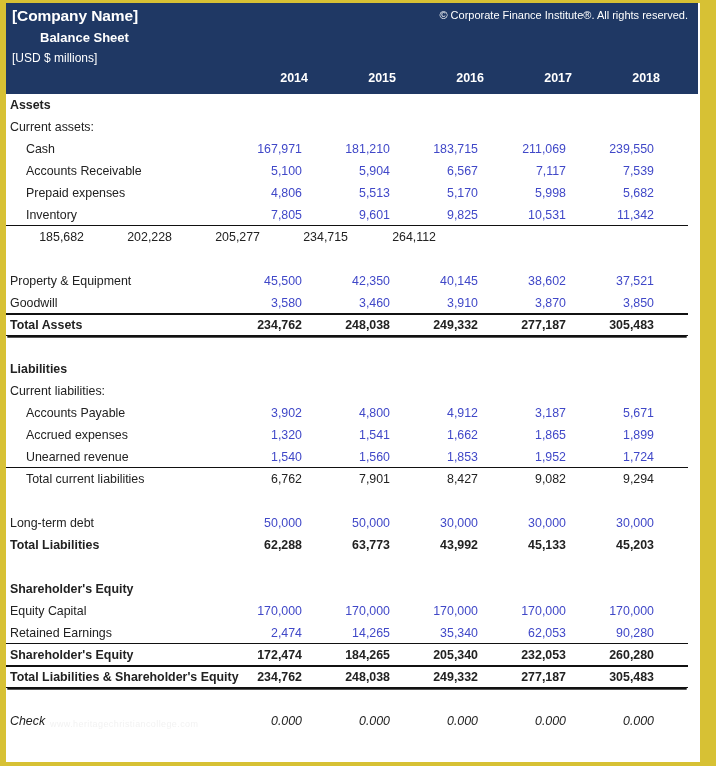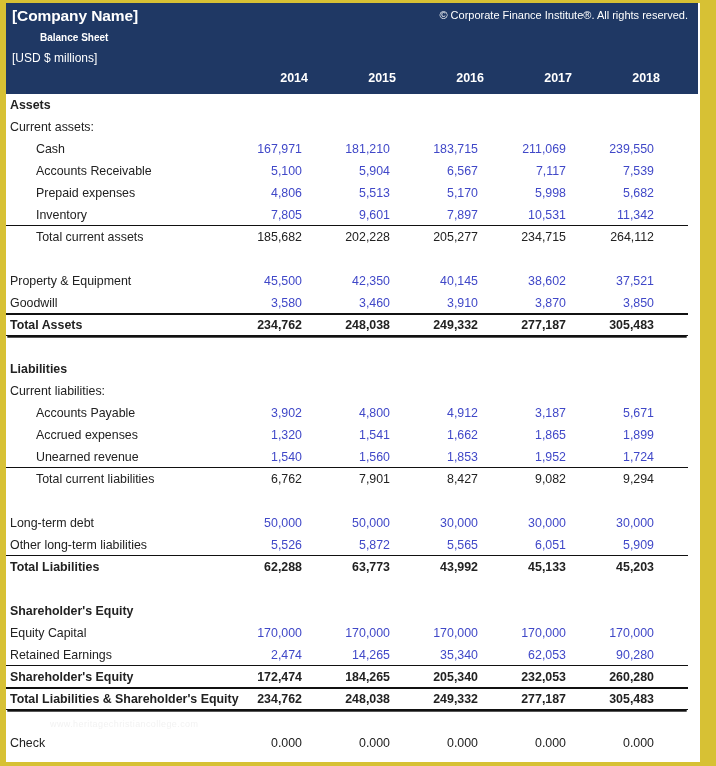--- a/index.html
+++ b/index.html
@@ -47,21 +47,21 @@
     font-weight: bold;
     letter-spacing: -0.1px;
     line-height: 20px;
   }
   #copyright {
     font-size: 11px;
     line-height: 18px;
     white-space: nowrap;
   }
   #report-title {
-    font-size: 10px;
+    font-size: 13px;
     font-weight: bold;
     line-height: 21px;
     margin-top: 1px;
     padding-left: 28px;
   }
   #units-label {
     font-size: 12px;
     line-height: 20px;
     font-weight: normal;
   }
@@ -109,27 +109,27 @@
     flex: 0 0 88px;
     text-align: right;
     font-size: 12.4px;
     padding-right: 10px;
     color: #222222;
     white-space: nowrap;
   }
 
   
   .indent-0 .label { }
-  .indent-1 .label { padding-left: 30px; }
+  .indent-1 .label { padding-left: 20px; }
 
   
   .section-head .label { font-weight: bold; }
   .input .cell { color: #4048c8; }
   .bold .label, .bold .cell { font-weight: bold; }
-  .italic .label, .italic .cell { }
+  .italic .label, .italic .cell { font-style: italic; }
 
   
   .rule-top { border-top: 1.3px solid #111111; }
   .rule-bottom { border-bottom: 1.3px solid #111111; }
   .rule-double-bottom {
     border-bottom: 1.3px solid #111111;
     box-shadow: 0 3px 0 -1.3px #111111;
   }
   .spacer { height: 22px; width: 682px; }
 
@@ -204,26 +204,25 @@
         <div class="cell">4,806</div>
         <div class="cell">5,513</div>
         <div class="cell">5,170</div>
         <div class="cell">5,998</div>
         <div class="cell">5,682</div>
       </div>
       <div class="row indent-1 input rule-bottom">
         <div class="label">Inventory</div>
         <div class="cell">7,805</div>
         <div class="cell">9,601</div>
-        <div class="cell">7,897</div>
+        <div class="cell">9,825</div>
         <div class="cell">10,531</div>
         <div class="cell">11,342</div>
       </div>
       <div class="row indent-1">
-        <div class="label">Total current assets</div>
         <div class="cell">185,682</div>
         <div class="cell">202,228</div>
         <div class="cell">205,277</div>
         <div class="cell">234,715</div>
         <div class="cell">264,112</div>
       </div>
       <div class="spacer"></div>
       <div class="row indent-0 input">
         <div class="label">Property &amp; Equipment</div>
         <div class="cell">45,500</div>
@@ -299,28 +298,20 @@
       </div>
       <div class="spacer"></div>
       <div class="row indent-0 input">
         <div class="label">Long-term debt</div>
         <div class="cell">50,000</div>
         <div class="cell">50,000</div>
         <div class="cell">30,000</div>
         <div class="cell">30,000</div>
         <div class="cell">30,000</div>
       </div>
-      <div class="row indent-0 input rule-bottom">
-        <div class="label">Other long-term liabilities</div>
-        <div class="cell">5,526</div>
-        <div class="cell">5,872</div>
-        <div class="cell">5,565</div>
-        <div class="cell">6,051</div>
-        <div class="cell">5,909</div>
-      </div>
       <div class="row indent-0 bold">
         <div class="label">Total Liabilities</div>
         <div class="cell">62,288</div>
         <div class="cell">63,773</div>
         <div class="cell">43,992</div>
         <div class="cell">45,133</div>
         <div class="cell">45,203</div>
       </div>
       <div class="spacer"></div>
       <div class="row indent-0 section-head">

